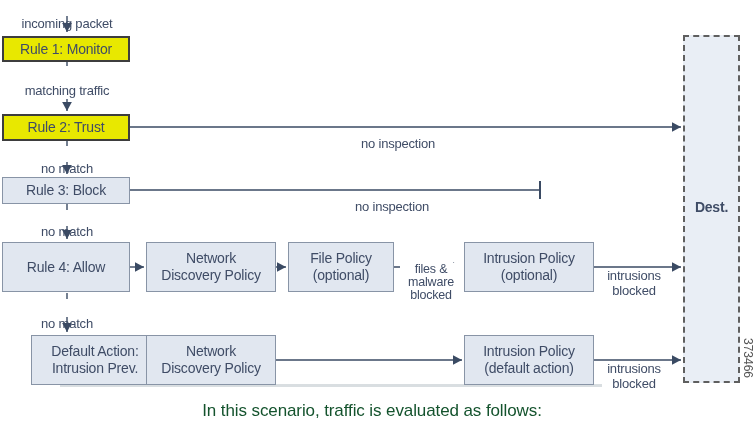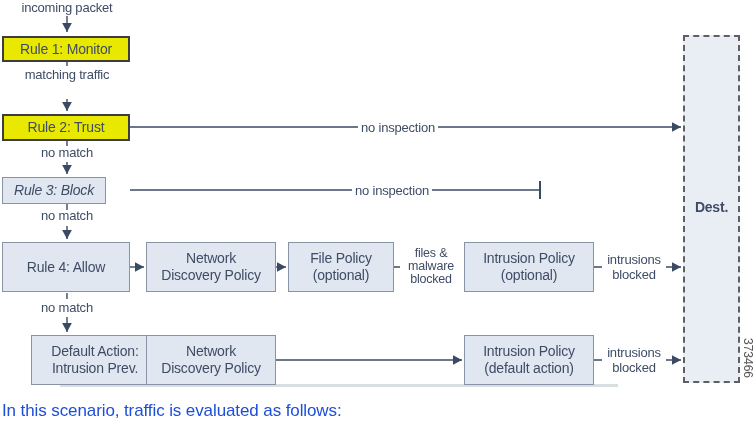--- a/index.html
+++ b/index.html
@@ -22,35 +22,35 @@
     border:2px solid var(--yellow-border,#3d3d3d);
   }
   .node.dest{
     background:var(--dest-fill,#e9eef5);
     border:2px dashed var(--dest-border,#5f5f5f);
     justify-content:flex-start;
   }
   .node.dest .dest-word{position:absolute;top:162px;width:100%;text-align:center;font-weight:bold;}
   .lbl{
     position:absolute;z-index:3;text-align:center;
-    font-size:13px;line-height:15px;letter-spacing:-.2px;
+    font-size:13px;line-height:15px;letter-spacing:-.2px;margin-top:16px;
   }
   .lbl.onwire{background:#fff;padding:0 3px;}
   .lbl.small3{font-size:12.5px;line-height:13px;}
   .fignum{
     position:absolute;z-index:3;left:726px;top:351px;width:44px;text-align:center;
     font-size:12px;color:#555;transform:rotate(90deg);letter-spacing:0;
   }
   .edge-streak{
     position:absolute;z-index:0;left:60px;top:384px;width:558px;height:3px;
     background:#b9c2c9;opacity:.55;
   }
   .caption{
-    position:absolute;z-index:3;left:2px;top:401px;width:740px;text-align:left;
-    font-size:17px;line-height:20px;color:#1d4ed8;letter-spacing:-.1px;
+    position:absolute;z-index:3;left:2px;top:401px;width:740px;text-align:center;
+    font-size:17px;line-height:20px;color:#14532d;letter-spacing:-.1px;
   }
 </style>
 </head>
 <body>
 
 <div class="stage">
 
   <div class="edge-streak"></div>
 
   <svg class="wires" width="756" height="426">
@@ -81,21 +81,21 @@
   </svg>
 
   <div class="node yellow" style="left:2px;top:36px;width:128px;height:26px;">
     <span>Rule 1: Monitor</span>
   </div>
 
   <div class="node yellow" style="left:2px;top:114px;width:128px;height:27px;">
     <span>Rule 2: Trust</span>
   </div>
 
-  <div class="node" style="left:2px;top:177px;width:104px;height:27px;font-style:italic;">
+  <div class="node" style="left:2px;top:177px;width:128px;height:27px;">
     <span>Rule 3: Block</span>
   </div>
 
   <div class="node" style="left:2px;top:242px;width:128px;height:50px;">
     <span>Rule 4: Allow</span>
   </div>
 
   <div class="node" style="left:2px;top:335px;width:128px;height:50px;margin-left:29px;">
     <span>Default Action:</span>
     <span>Intrusion Prev.</span>

